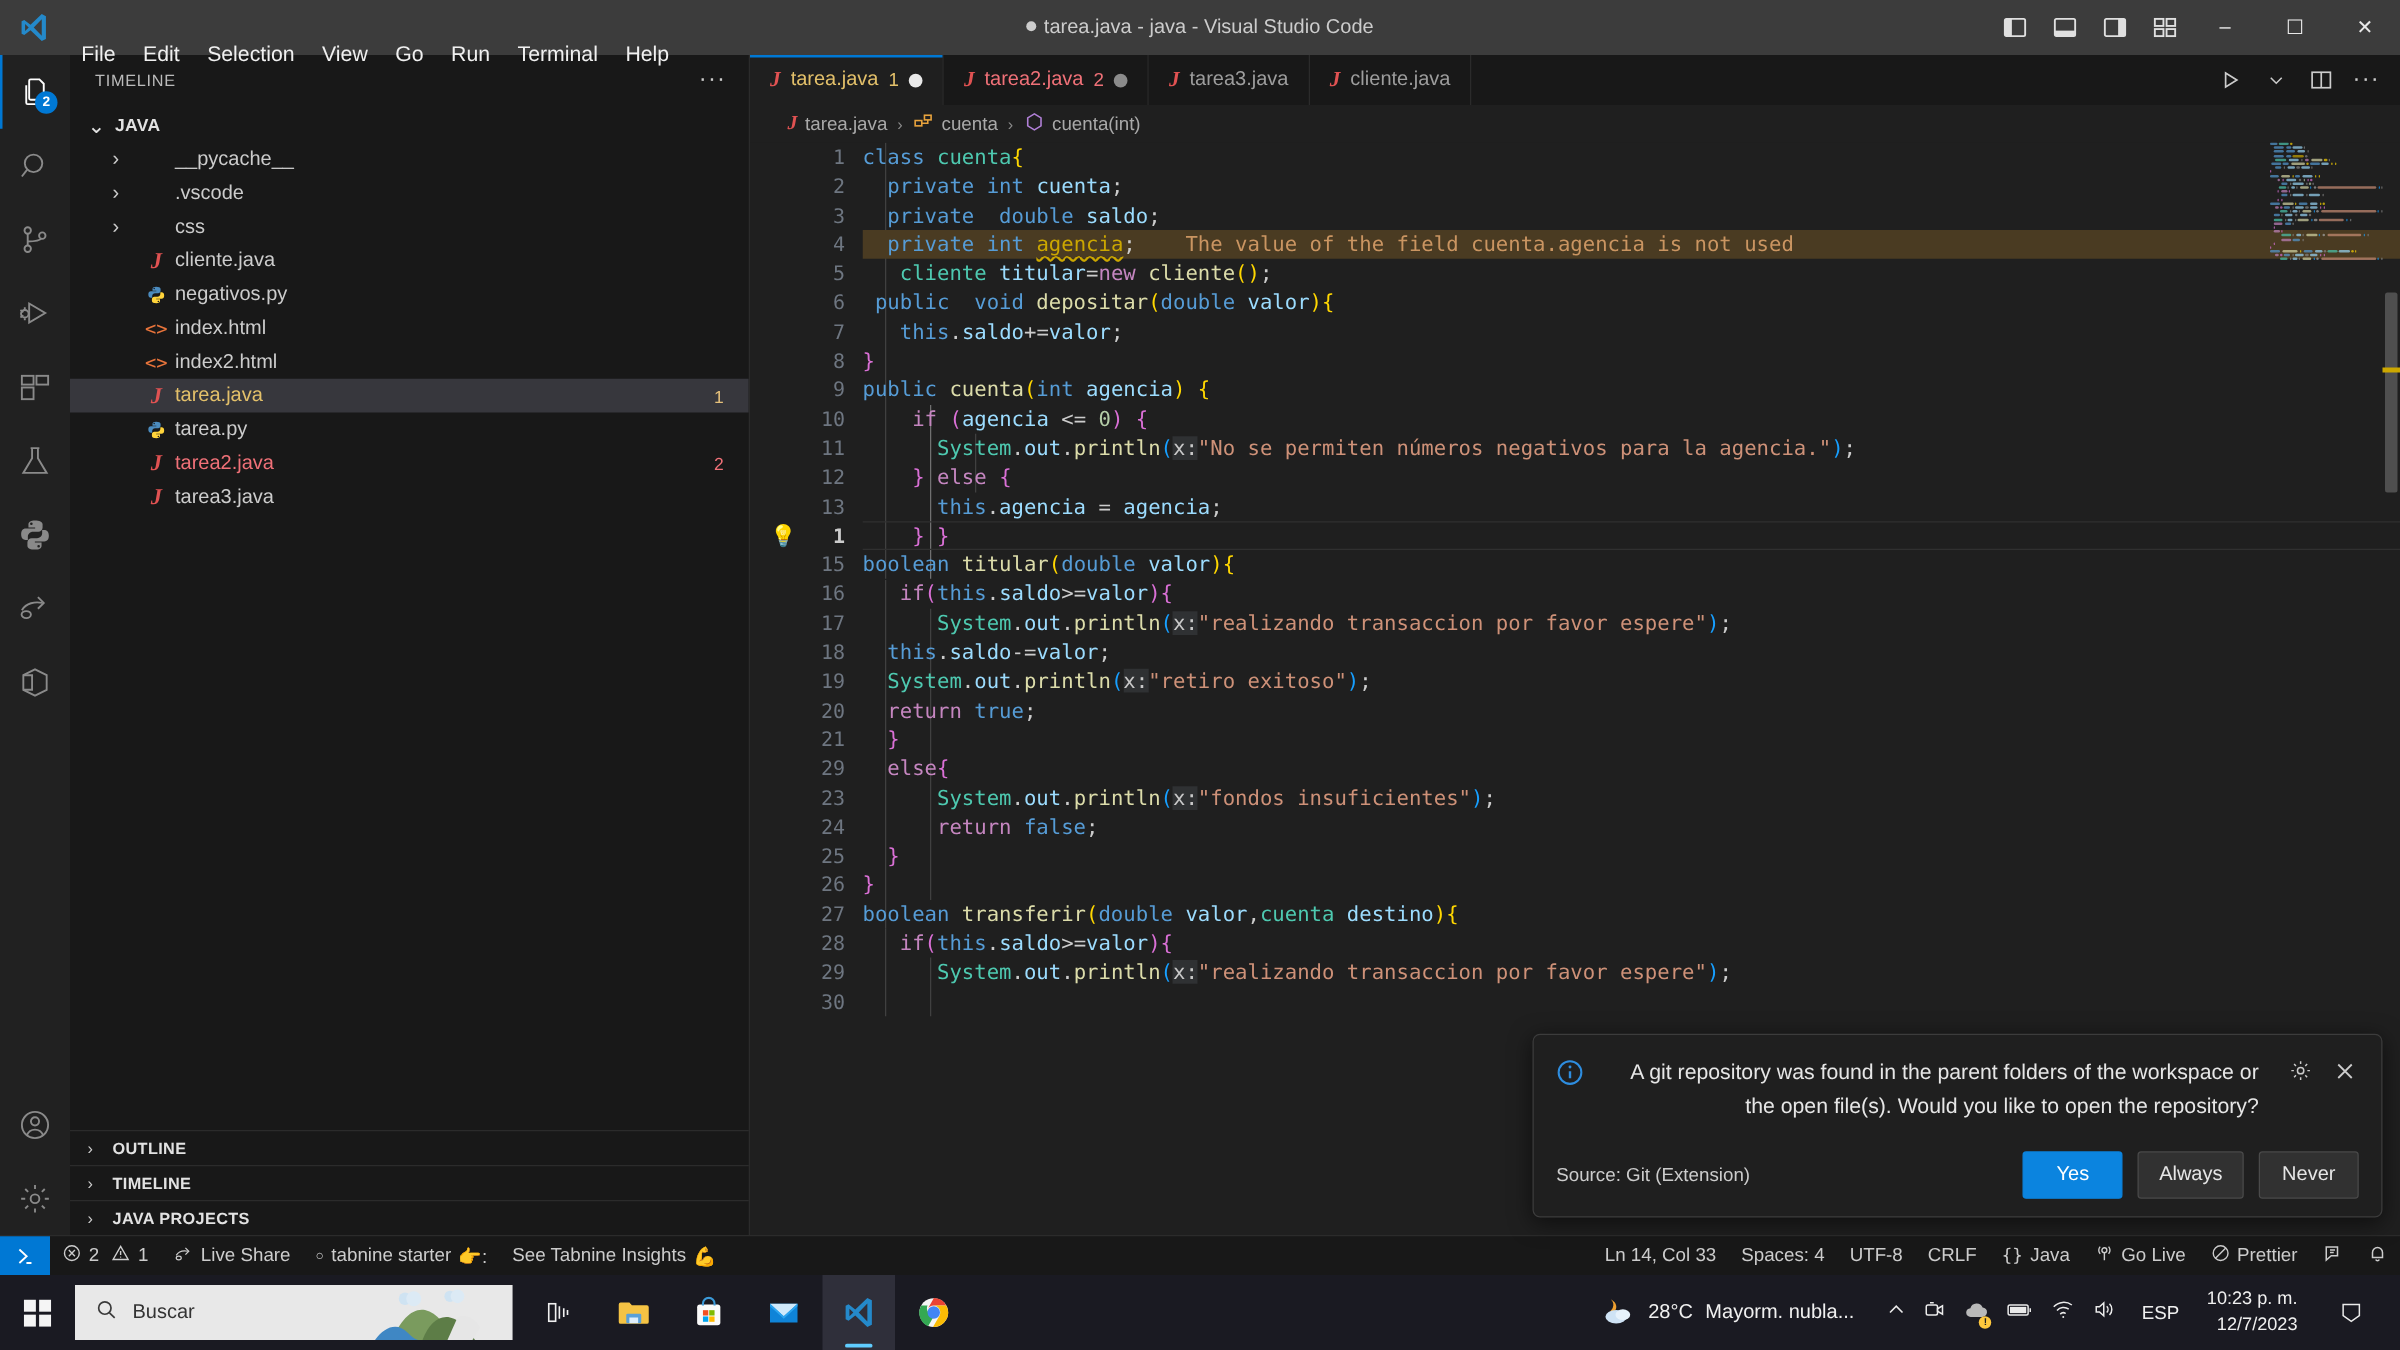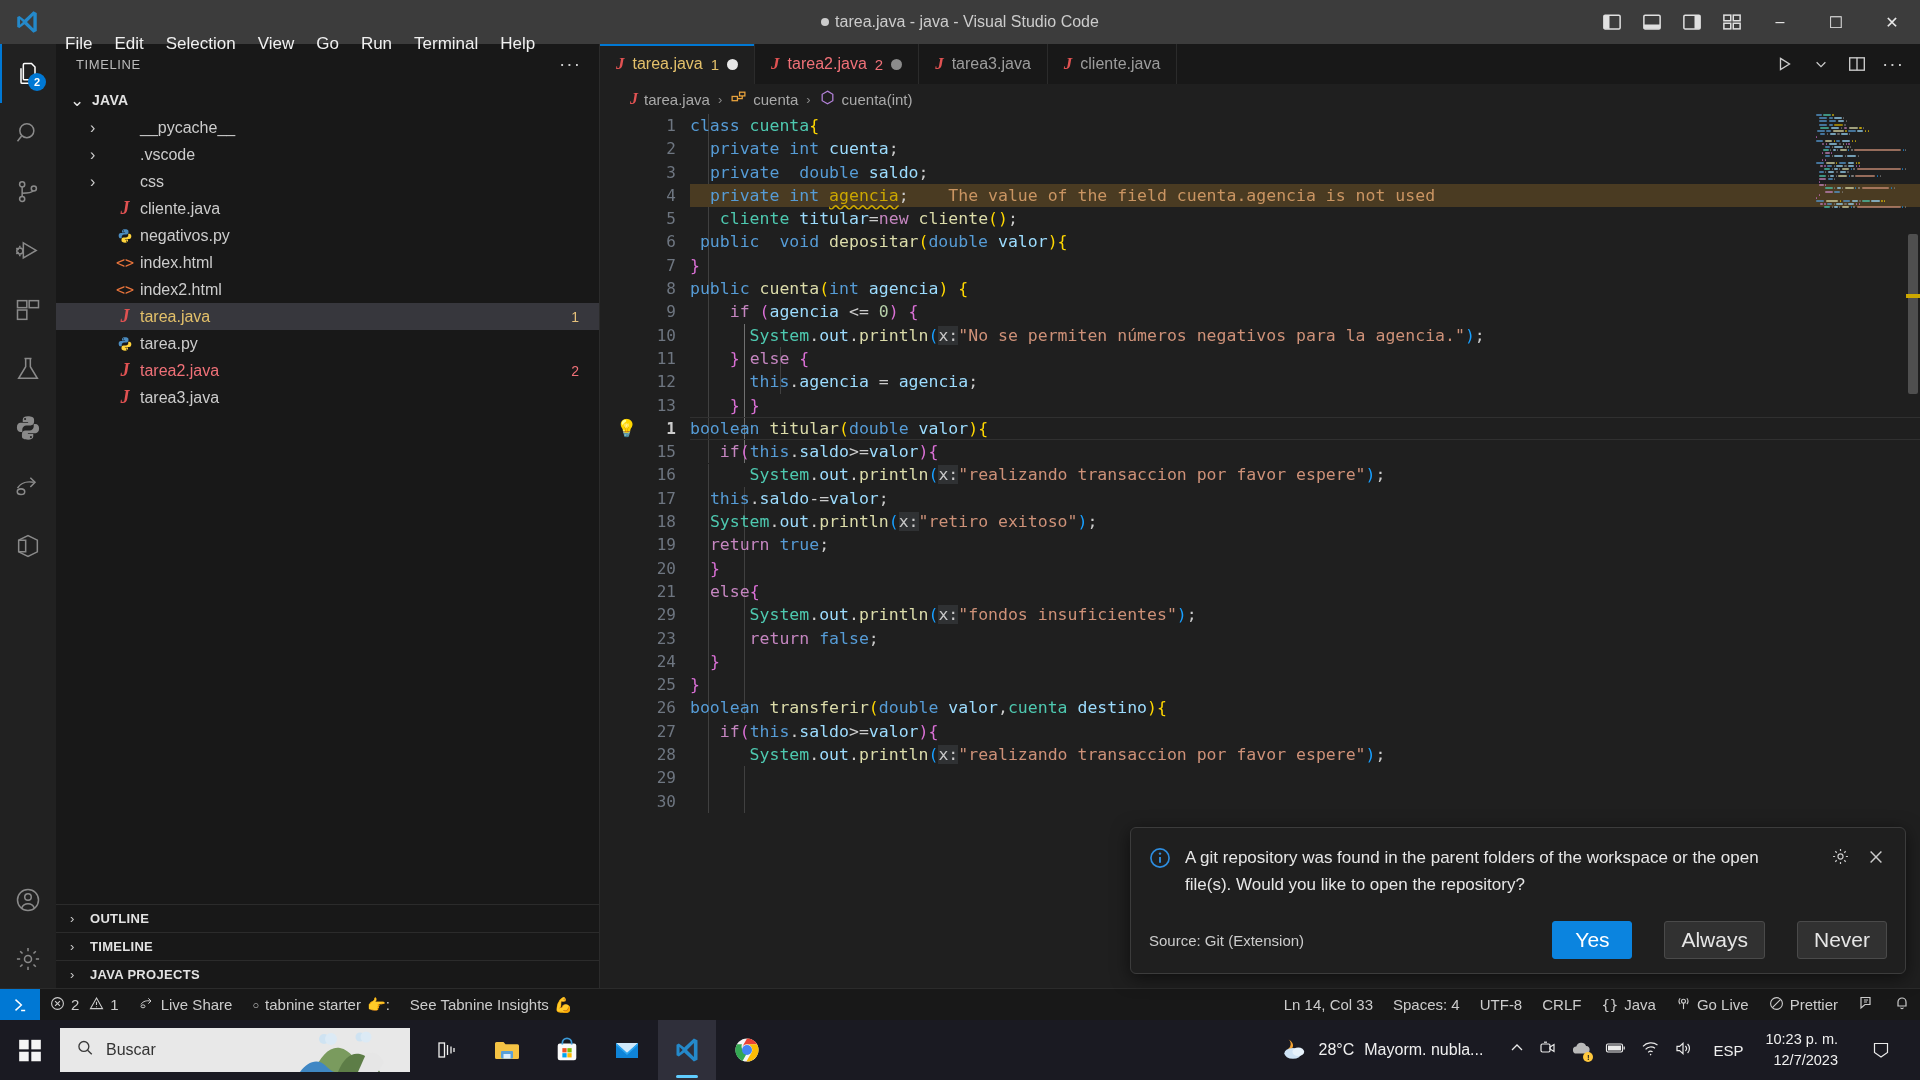--- a/index.html
+++ b/index.html
@@ -154,36 +154,36 @@
 
   
   .minimap { position: absolute; right: 14px; top: 0; width: 92px; bottom: 0; opacity: .85; }
   .mm-line { height: 2px; margin-bottom: 1.2px; border-radius: 1px; }
   .scrollbar-v { position: absolute; right: 0; top: 0; width: 14px; bottom: 0; }
   .scroll-thumb { position: absolute; right: 2px; top: 120px; width: 10px; height: 160px; background: #4f4f4f; border-radius: 2px; }
   .overview-mark { position: absolute; right: 0; width: 14px; height: 4px; }
 
   
   .notification {
-    position: absolute; right: 14px; bottom: 14px; width: 776px;
+    position: absolute; right: 14px; bottom: 14px; width: 680px;
     background: #1f1f1f; border: 1px solid #3c3c3c; border-radius: 6px;
-    box-shadow: 0 4px 18px rgba(0,0,0,.55); padding: 16px 18px 14px 18px; z-index: 50;
+    box-shadow: 0 4px 18px rgba(0,0,0,.55); padding: 16px 18px 14px 18px; z-index: 50; text-align: right;
   }
   .notif-top { display: flex; align-items: flex-start; gap: 14px; }
   .notif-icon { flex: 0 0 22px; margin-top: 3px; }
   .notif-msg { flex: 1 1 auto; font-size: 17px; line-height: 1.62; color: #e6e6e6; padding-right: 8px; }
   .notif-actions-top { display: flex; gap: 14px; align-items: center; margin-top: 2px; }
   .notif-ic-btn { color: #cccccc; display: flex; align-items: center; justify-content: center; width: 22px; height: 22px; }
   .notif-bottom { display: flex; align-items: center; margin-top: 22px; }
   .notif-source { font-size: 15px; color: #cccccc; }
   .notif-btns { margin-left: auto; display: flex; gap: 12px; }
   .nbtn {
-    min-width: 80px; height: 38px; padding: 0 16px; font-size: 21px;
+    min-width: 80px; height: 38px; padding: 0 16px; font-size: 16px;
     background: #313131; color: #e6e6e6; border: 1px solid #4a4a4a; border-radius: 3px;
-    display: flex; align-items: center; justify-content: center; font-family: "Liberation Sans", sans-serif; margin-left: 20px;
+    display: flex; align-items: center; justify-content: center; font-family: "Liberation Sans", sans-serif;
   }
   .nbtn.primary { background: #0b84df; color: #fff; border-color: #0b84df; }
 
   
   .statusbar {
     height: 32px; flex: 0 0 32px; background: #181818; display: flex; align-items: center;
     font-size: 15px; color: #cccccc; border-top: 1px solid #2b2b2b; position: relative; z-index: 40;
   }
   .sb-remote { width: 40px; height: 32px; background: #0078d4; display: flex; align-items: center; justify-content: center; color: #fff; }
   .sb-item { display: flex; align-items: center; gap: 6px; padding: 0 10px; height: 32px; white-space: nowrap; }
@@ -563,20 +563,21 @@
             <div class="indent-guide" style="left: 54px; top: 372.8px; height: 233px; bottom: auto;"></div>
             <div class="indent-guide" style="left: 54px; top: 652.4px; height: 46.6px; bottom: auto;"></div>
             <div class="indent-guide" style="left: 90px; top: 233px; height: 46.6px; bottom: auto;"></div>
             <div class="codeline" style="position: relative;"><span class="t-key">class </span><span class="t-type">cuenta</span><span class="t-br1">{</span></div>
             <div class="codeline" style="position: relative;"><span class="t-plain">  </span><span class="t-key">private </span><span class="t-key">int </span><span class="t-var">cuenta</span><span class="t-punc">;</span></div>
             <div class="codeline" style="position: relative;"><span class="t-plain">  </span><span class="t-key">private  </span><span class="t-key">double </span><span class="t-var">saldo</span><span class="t-punc">;</span></div>
             <div class="hl-line" style="top: 69.9px;"></div>
             <div class="codeline" style="position: relative;"><span class="t-plain">  </span><span class="t-key">private </span><span class="t-key">int </span><span class="t-err squiggle">agencia</span><span class="t-punc">;</span><span class="t-inline-msg">    The value of the field cuenta.agencia is not used</span></div>
             <div class="codeline" style="position: relative;"><span class="t-plain">   </span><span class="t-type">cliente </span><span class="t-var">titular</span><span class="t-punc">=</span><span class="t-key2">new </span><span class="t-fn">cliente</span><span class="t-br1">()</span><span class="t-punc">;</span></div>
             <div class="codeline" style="position: relative;"><span class="t-plain"> </span><span class="t-key">public  </span><span class="t-key">void </span><span class="t-fn">depositar</span><span class="t-br1">(</span><span class="t-key">double </span><span class="t-var">valor</span><span class="t-br1">)</span><span class="t-br1">{</span></div>
+            <div class="codeline" style="position: relative;"><span class="t-plain">   </span><span class="t-key">this</span><span class="t-punc">.</span><span class="t-var">saldo</span><span class="t-punc">+=</span><span class="t-var">valor</span><span class="t-punc">;</span></div>
             <div class="codeline" style="position: relative;"><span class="t-br2">}</span></div>
             <div class="codeline" style="position: relative;"><span class="t-key">public </span><span class="t-fn">cuenta</span><span class="t-br1">(</span><span class="t-key">int </span><span class="t-var">agencia</span><span class="t-br1">)</span><span class="t-plain"> </span><span class="t-br1">{</span></div>
             <div class="codeline" style="position: relative;"><span class="t-plain">    </span><span class="t-key2">if </span><span class="t-br2">(</span><span class="t-var">agencia</span><span class="t-plain"> &lt;= </span><span class="t-num">0</span><span class="t-br2">)</span><span class="t-plain"> </span><span class="t-br2">{</span></div>
             <div class="codeline" style="position: relative;"><span class="t-plain">      </span><span class="t-type">System</span><span class="t-punc">.</span><span class="t-var">out</span><span class="t-punc">.</span><span class="t-fn">println</span><span class="t-br3">(</span><span class="t-param">x:</span><span class="t-str">"No se permiten números negativos para la agencia."</span><span class="t-br3">)</span><span class="t-punc">;</span></div>
             <div class="codeline" style="position: relative;"><span class="t-plain">    </span><span class="t-br2">}</span><span class="t-plain"> </span><span class="t-key2">else</span><span class="t-plain"> </span><span class="t-br2">{</span></div>
             <div class="cur-line-border" style="top: 302.9px;"></div>
             <div class="codeline" style="position: relative;"><span class="t-plain">      </span><span class="t-key">this</span><span class="t-punc">.</span><span class="t-var">agencia</span><span class="t-plain"> = </span><span class="t-var">agencia</span><span class="t-punc">;</span></div>
             <div class="codeline" style="position: relative;"><span class="t-plain">    </span><span class="t-br2">}</span><span class="t-plain"> </span><span class="t-br2">}</span></div>
             <div class="codeline" style="position: relative;"><span class="t-key">boolean </span><span class="t-fn">titular</span><span class="t-br1">(</span><span class="t-key">double </span><span class="t-var">valor</span><span class="t-br1">)</span><span class="t-br1">{</span></div>
             <div class="codeline" style="position: relative;"><span class="t-plain">   </span><span class="t-key2">if</span><span class="t-br2">(</span><span class="t-key">this</span><span class="t-punc">.</span><span class="t-var">saldo</span><span class="t-punc">&gt;=</span><span class="t-var">valor</span><span class="t-br2">)</span><span class="t-br2">{</span></div>

